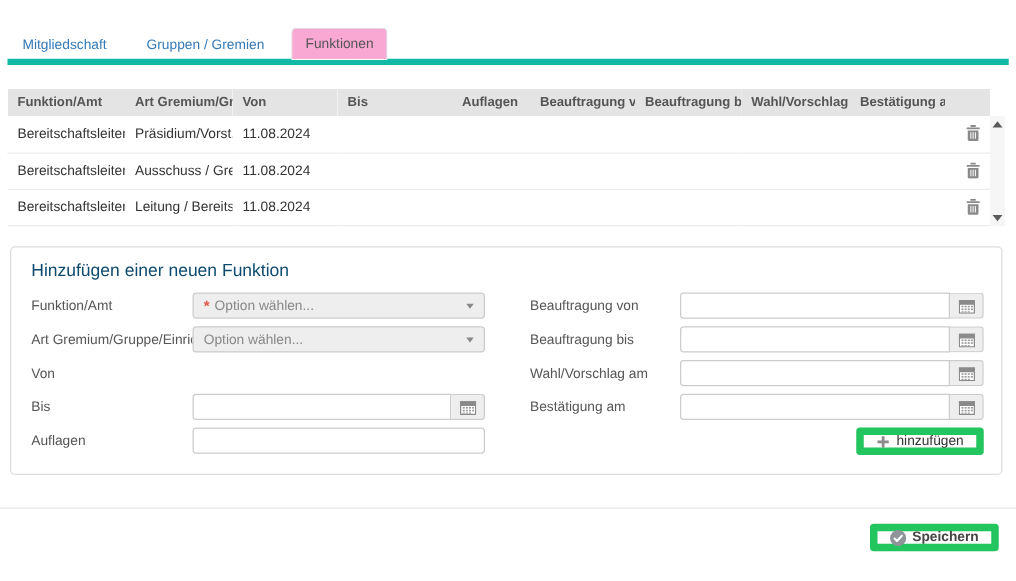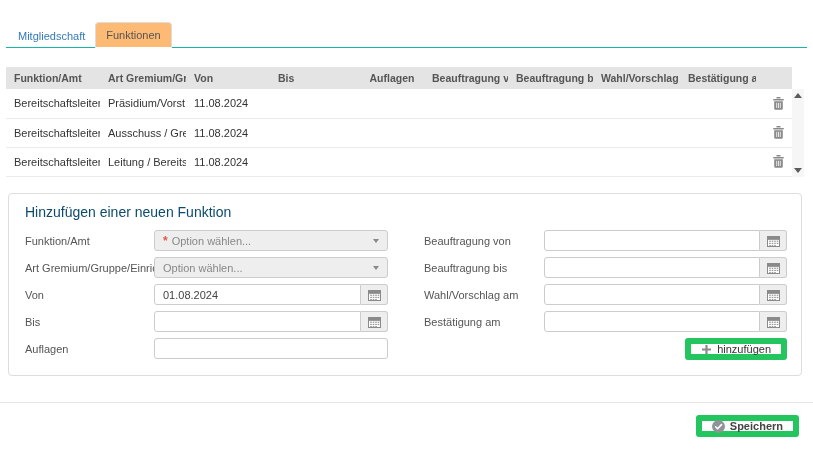--- a/index.html
+++ b/index.html
@@ -6,24 +6,24 @@
   html,body { margin:0; padding:0; }
   body {
     width:813px; height:465px; background:#fff; overflow:hidden;
     font-family:"Liberation Sans","DejaVu Sans",sans-serif; color:#333;
   }
   
   .dlg-header { display:flex; justify-content:space-between; align-items:flex-start; padding:8px 14px 0 14px; height:32px; }
   .dlg-title { margin:0; font-size:18px; font-weight:400; color:#6f7478; letter-spacing:.2px; }
   .close-btn { background:none; border:0; padding:0; margin-top:3px; cursor:pointer; line-height:0; }
   
-  .tabs { list-style:none; display:flex; align-items:flex-end; margin:22px 6px 0 6px; padding:0 0 0 2px; border-bottom:1px solid #14b8a6; }
+  .tabs { list-style:none; display:flex; align-items:flex-end; margin:22px 6px 0 6px; padding:0 0 0 2px; border-bottom:5px solid #14b8a6;gap:12px; }
   .tab { font-size:11px; padding:6px 10px; margin-bottom:-1px; cursor:pointer; white-space:nowrap; }
   .tab.link { color:#337ab7; }
-  .tab.active { color:#555; background:#fdba74; border:1px solid #ddd; border-bottom-color:#fff; border-radius:4px 4px 0 0; }
+  .tab.active { color:#555; background:#f9a8d4; border:1px solid #ddd; border-bottom-color:#fff; border-radius:4px 4px 0 0; }
   
   .table-wrap { display:flex; margin:19px 9px 0 6px; }
   table.ftable { border-collapse:collapse; table-layout:fixed; width:786px; }
   .ftable th { background:#e4e4e4; font-size:10.5px; font-weight:bold; color:#555; text-align:left; padding:0 8px; height:22px; white-space:nowrap; overflow:hidden; }
   .ftable th.ctr { text-align:center; }
   .ftable td { font-size:11px; color:#333; padding:0 8px; height:29px; border-bottom:1px solid #ebebeb; white-space:nowrap; overflow:hidden; background:#fff; }
   .ftable td.actions { text-align:right; padding-right:6px; }
   .trash-btn { background:none; border:0; padding:2px; cursor:pointer; line-height:0; }
   .vscroll { width:13px; height:88px; margin-top:22px; background:#f6f6f6; display:flex; flex-direction:column; justify-content:space-between; align-items:center; padding:4px 0; }
   .arr { width:0; height:0; cursor:pointer; }
@@ -52,20 +52,21 @@
   .btn.save span { font-weight:bold; color:#444; }
 </style>
 </head>
 <body>
 
 <div class="modal">
 
 
   <ul class="tabs">
     <li class="tab link">Mitgliedschaft</li>
+    <li class="tab link">Gruppen / Gremien</li>
     <li class="tab active">Funktionen</li>
   </ul>
 
   <div class="table-wrap">
     <table class="ftable">
       <colgroup>
         <col style="width:94px">
           <col style="width:86px">
           <col style="width:84px">
           <col style="width:90px">
@@ -180,42 +181,20 @@
           <label>Art Gremium/Gruppe/Einric...</label>
           <div class="ctrl">
             <div class="select">
               <span>Option wählen...</span>
               <span class="caret"></span>
             </div>
           </div>
         </div>
         <div class="frow">
           <label>Von</label>
-          <div class="ctrl igroup">
-            <input class="tinput" value="01.08.2024" style="">
-            <button class="addon">
-              <svg width="13" height="12" viewBox="0 0 13 12">
-                <rect x="0.5" y="1.5" width="12" height="10" fill="#fff" stroke="#8a8a8a"></rect>
-                <rect x="0.5" y="1.5" width="12" height="2.8" fill="#8a8a8a" stroke="#8a8a8a"></rect>
-                <g fill="#9a9a9a">
-                  <rect x="2.2" y="5.6" width="1.6" height="1.3"></rect>
-                    <rect x="4.7" y="5.6" width="1.6" height="1.3"></rect>
-                    <rect x="7.2" y="5.6" width="1.6" height="1.3"></rect>
-                    <rect x="9.7" y="5.6" width="1.6" height="1.3"></rect>
-                  <rect x="2.2" y="7.8" width="1.6" height="1.3"></rect>
-                    <rect x="4.7" y="7.8" width="1.6" height="1.3"></rect>
-                    <rect x="7.2" y="7.8" width="1.6" height="1.3"></rect>
-                    <rect x="9.7" y="7.8" width="1.6" height="1.3"></rect>
-                  <rect x="2.2" y="10" width="1.6" height="1"></rect>
-                    <rect x="4.7" y="10" width="1.6" height="1"></rect>
-                    <rect x="7.2" y="10" width="1.6" height="1"></rect>
-                </g>
-              </svg>
-            </button>
-          </div>
         </div>
         <div class="frow">
           <label>Bis</label>
           <div class="ctrl igroup">
             <input class="tinput" value="" style="">
             <button class="addon">
               <svg width="13" height="12" viewBox="0 0 13 12">
                 <rect x="0.5" y="1.5" width="12" height="10" fill="#fff" stroke="#8a8a8a"></rect>
                 <rect x="0.5" y="1.5" width="12" height="2.8" fill="#8a8a8a" stroke="#8a8a8a"></rect>
                 <g fill="#9a9a9a">

